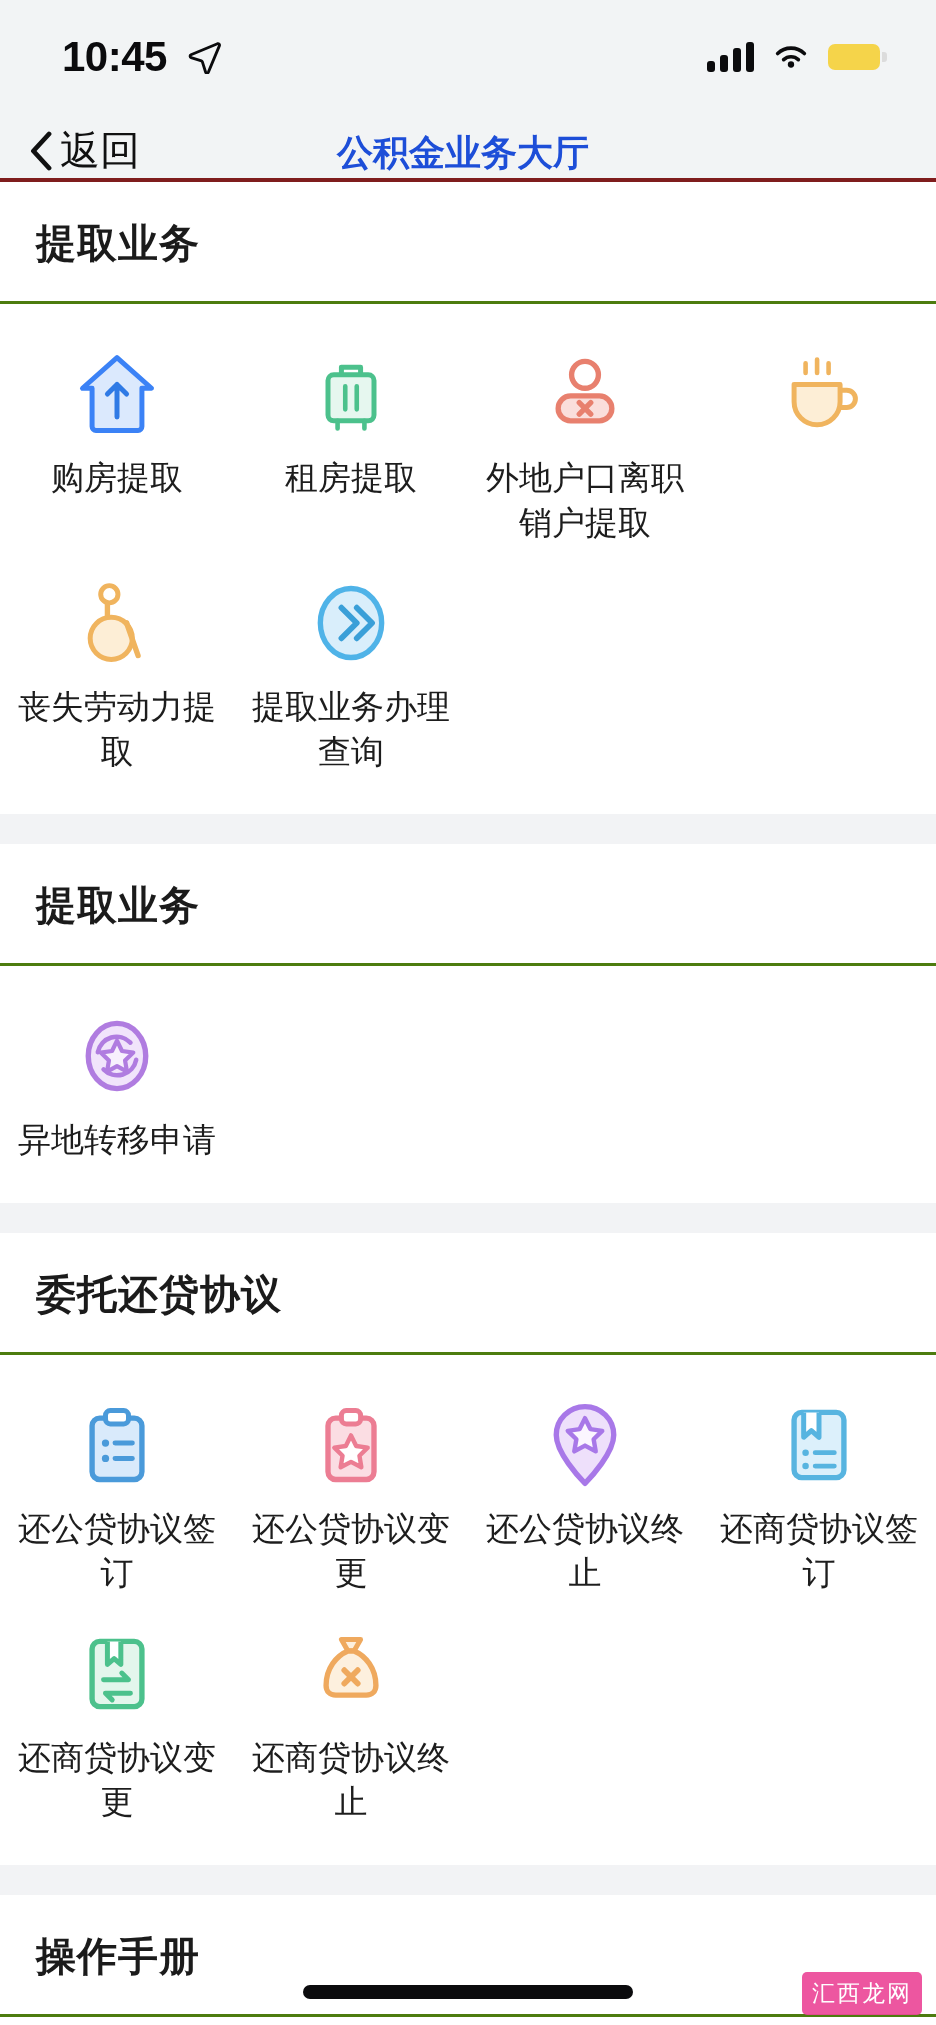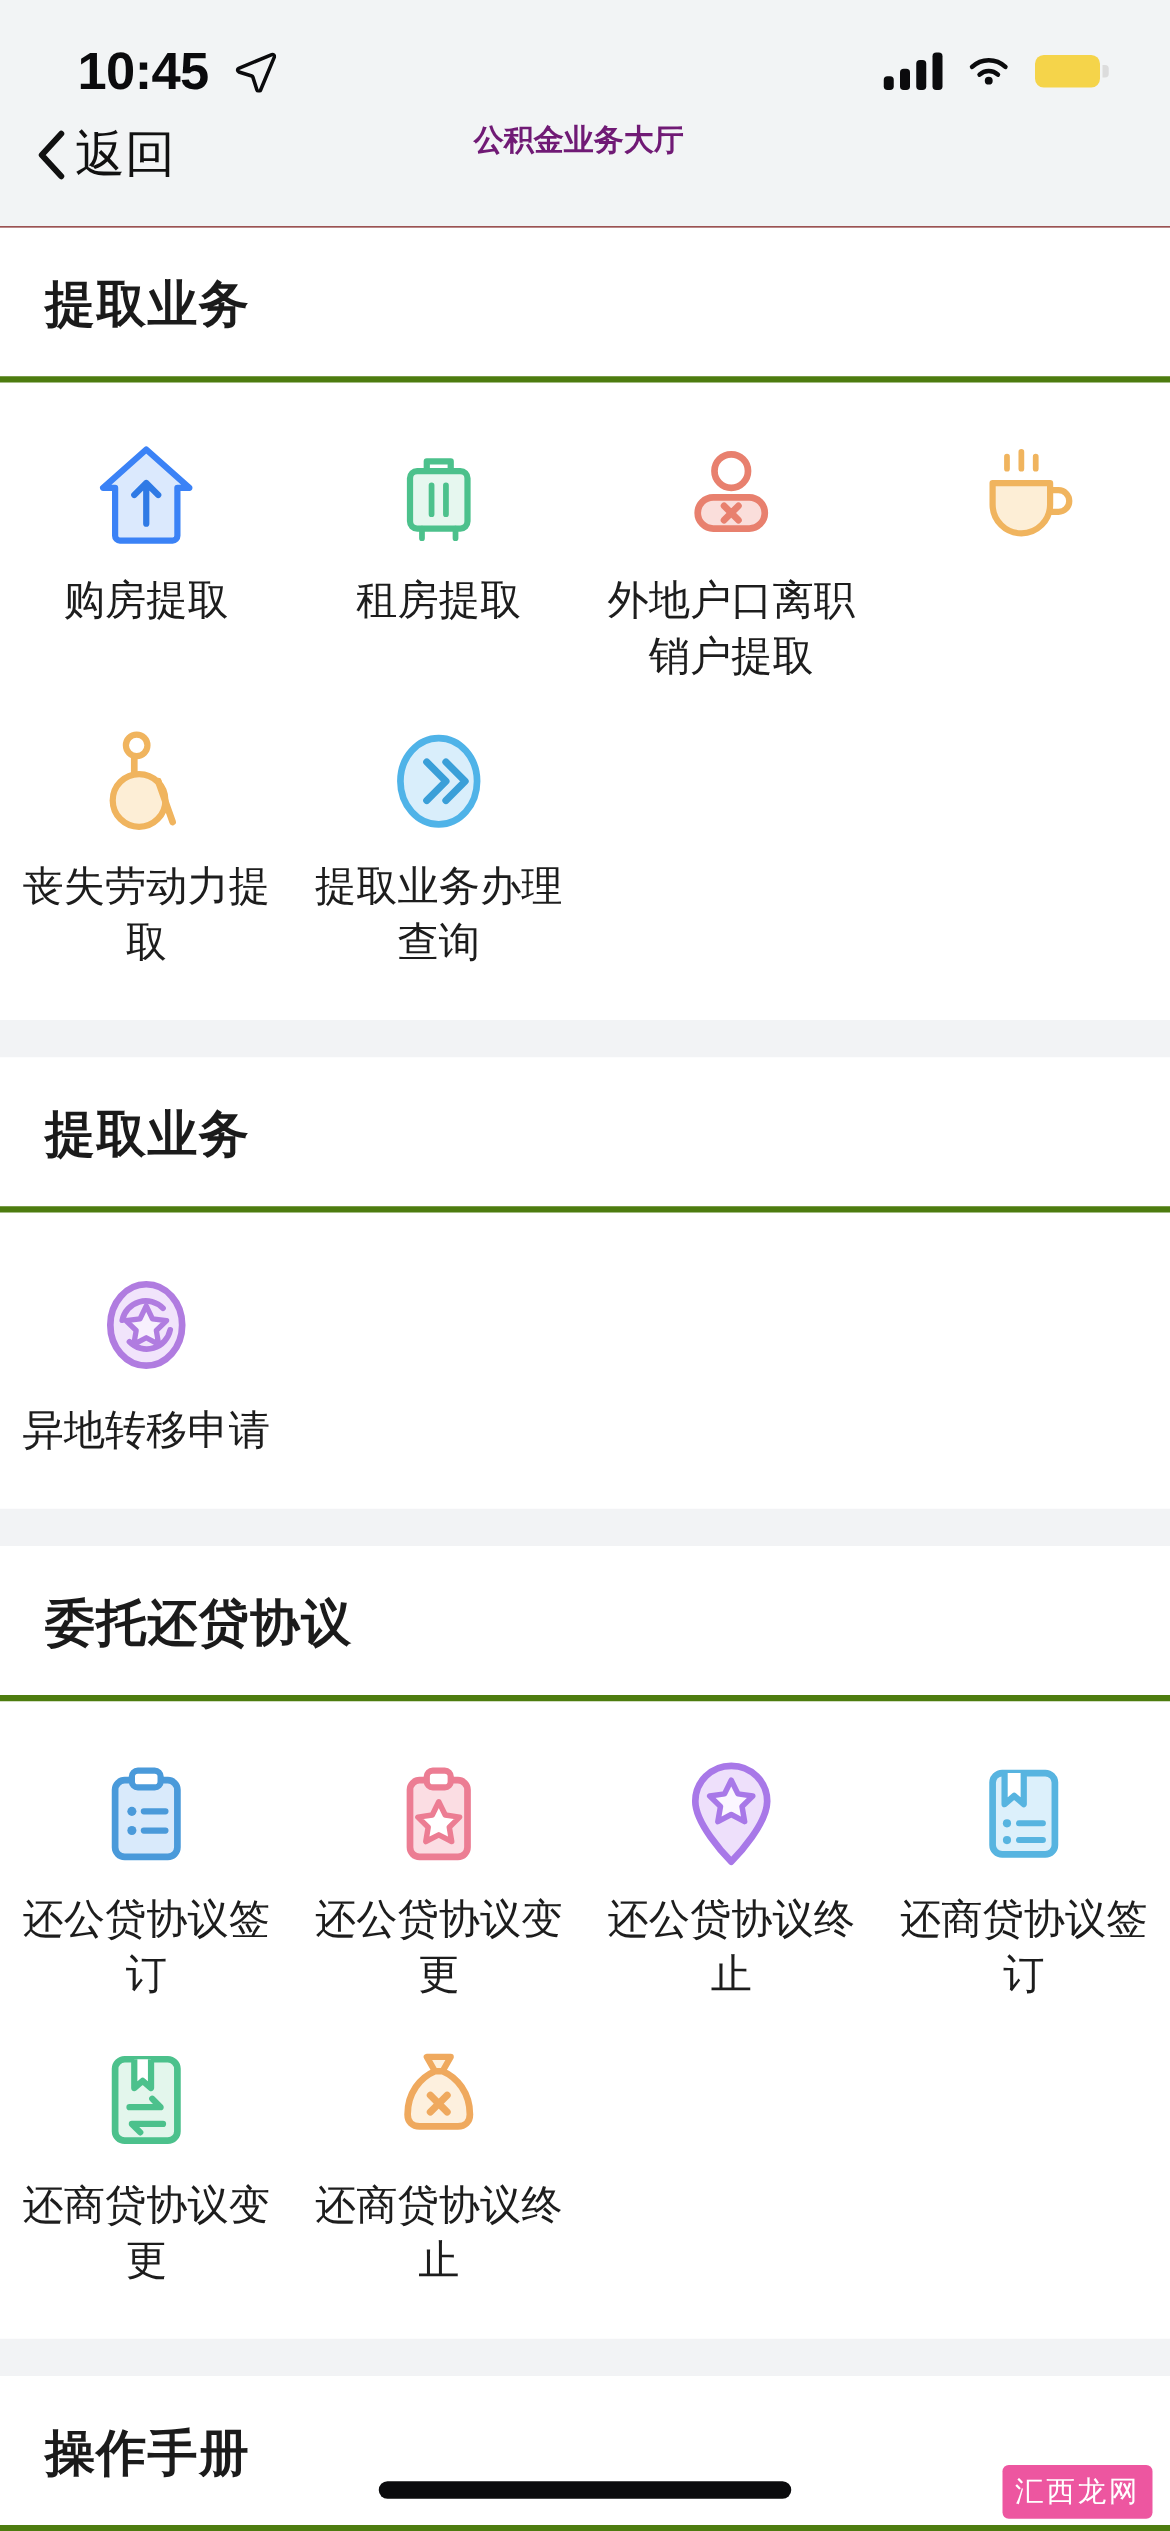--- a/index.html
+++ b/index.html
@@ -30,40 +30,40 @@
   .wifi { width:40px; height:30px; }
   .battery { position:relative; width:52px; height:26px; border-radius:7px; background:#f5d44a; }
   .battery::after{
     content:""; position:absolute; right:-7px; top:8px; width:5px; height:10px;
     background:#dcdcdc; border-radius:0 3px 3px 0;
   }
 
   
   .navbar {
     height:86px; background:#f2f4f5;
-    display:flex; align-items:flex-start; position:relative;
-    border-bottom:1px solid #7f1d1d;
+    display:flex; align-items:flex-end; position:relative;
+    border-bottom:4px solid #7f1d1d;
   }
   .nav-back {
     display:flex; align-items:center; gap:6px;
     padding-left:28px; cursor:pointer;
   }
   .chev { width:26px; height:40px; display:block; }
   .nav-back-label { font-size:40px; color:#111; font-weight:400; }
   .nav-title {
     position:absolute; left:0; right:10px; text-align:center;
-    font-size:24px; font-weight:700; color:#701a75; pointer-events:none;
+    font-size:36px; font-weight:700; color:#1d4ed8; pointer-events:none;
   }
 
   
   .gap { height:30px; background:#f2f3f5; }
   .section { background:#fff; }
   .section-head {
     padding:34px 36px 30px 36px;
-    border-bottom:5px solid #4d7c0f;
+    border-bottom:3px solid #4d7c0f;
   }
   .section-title { font-size:40px; font-weight:700; color:#1b1b1b; letter-spacing:1px; }
 
   .grid {
     display:flex; flex-wrap:wrap;
     padding:26px 0 26px 0;
   }
   .cell {
     width:25%;
     display:flex; flex-direction:column; align-items:center;

